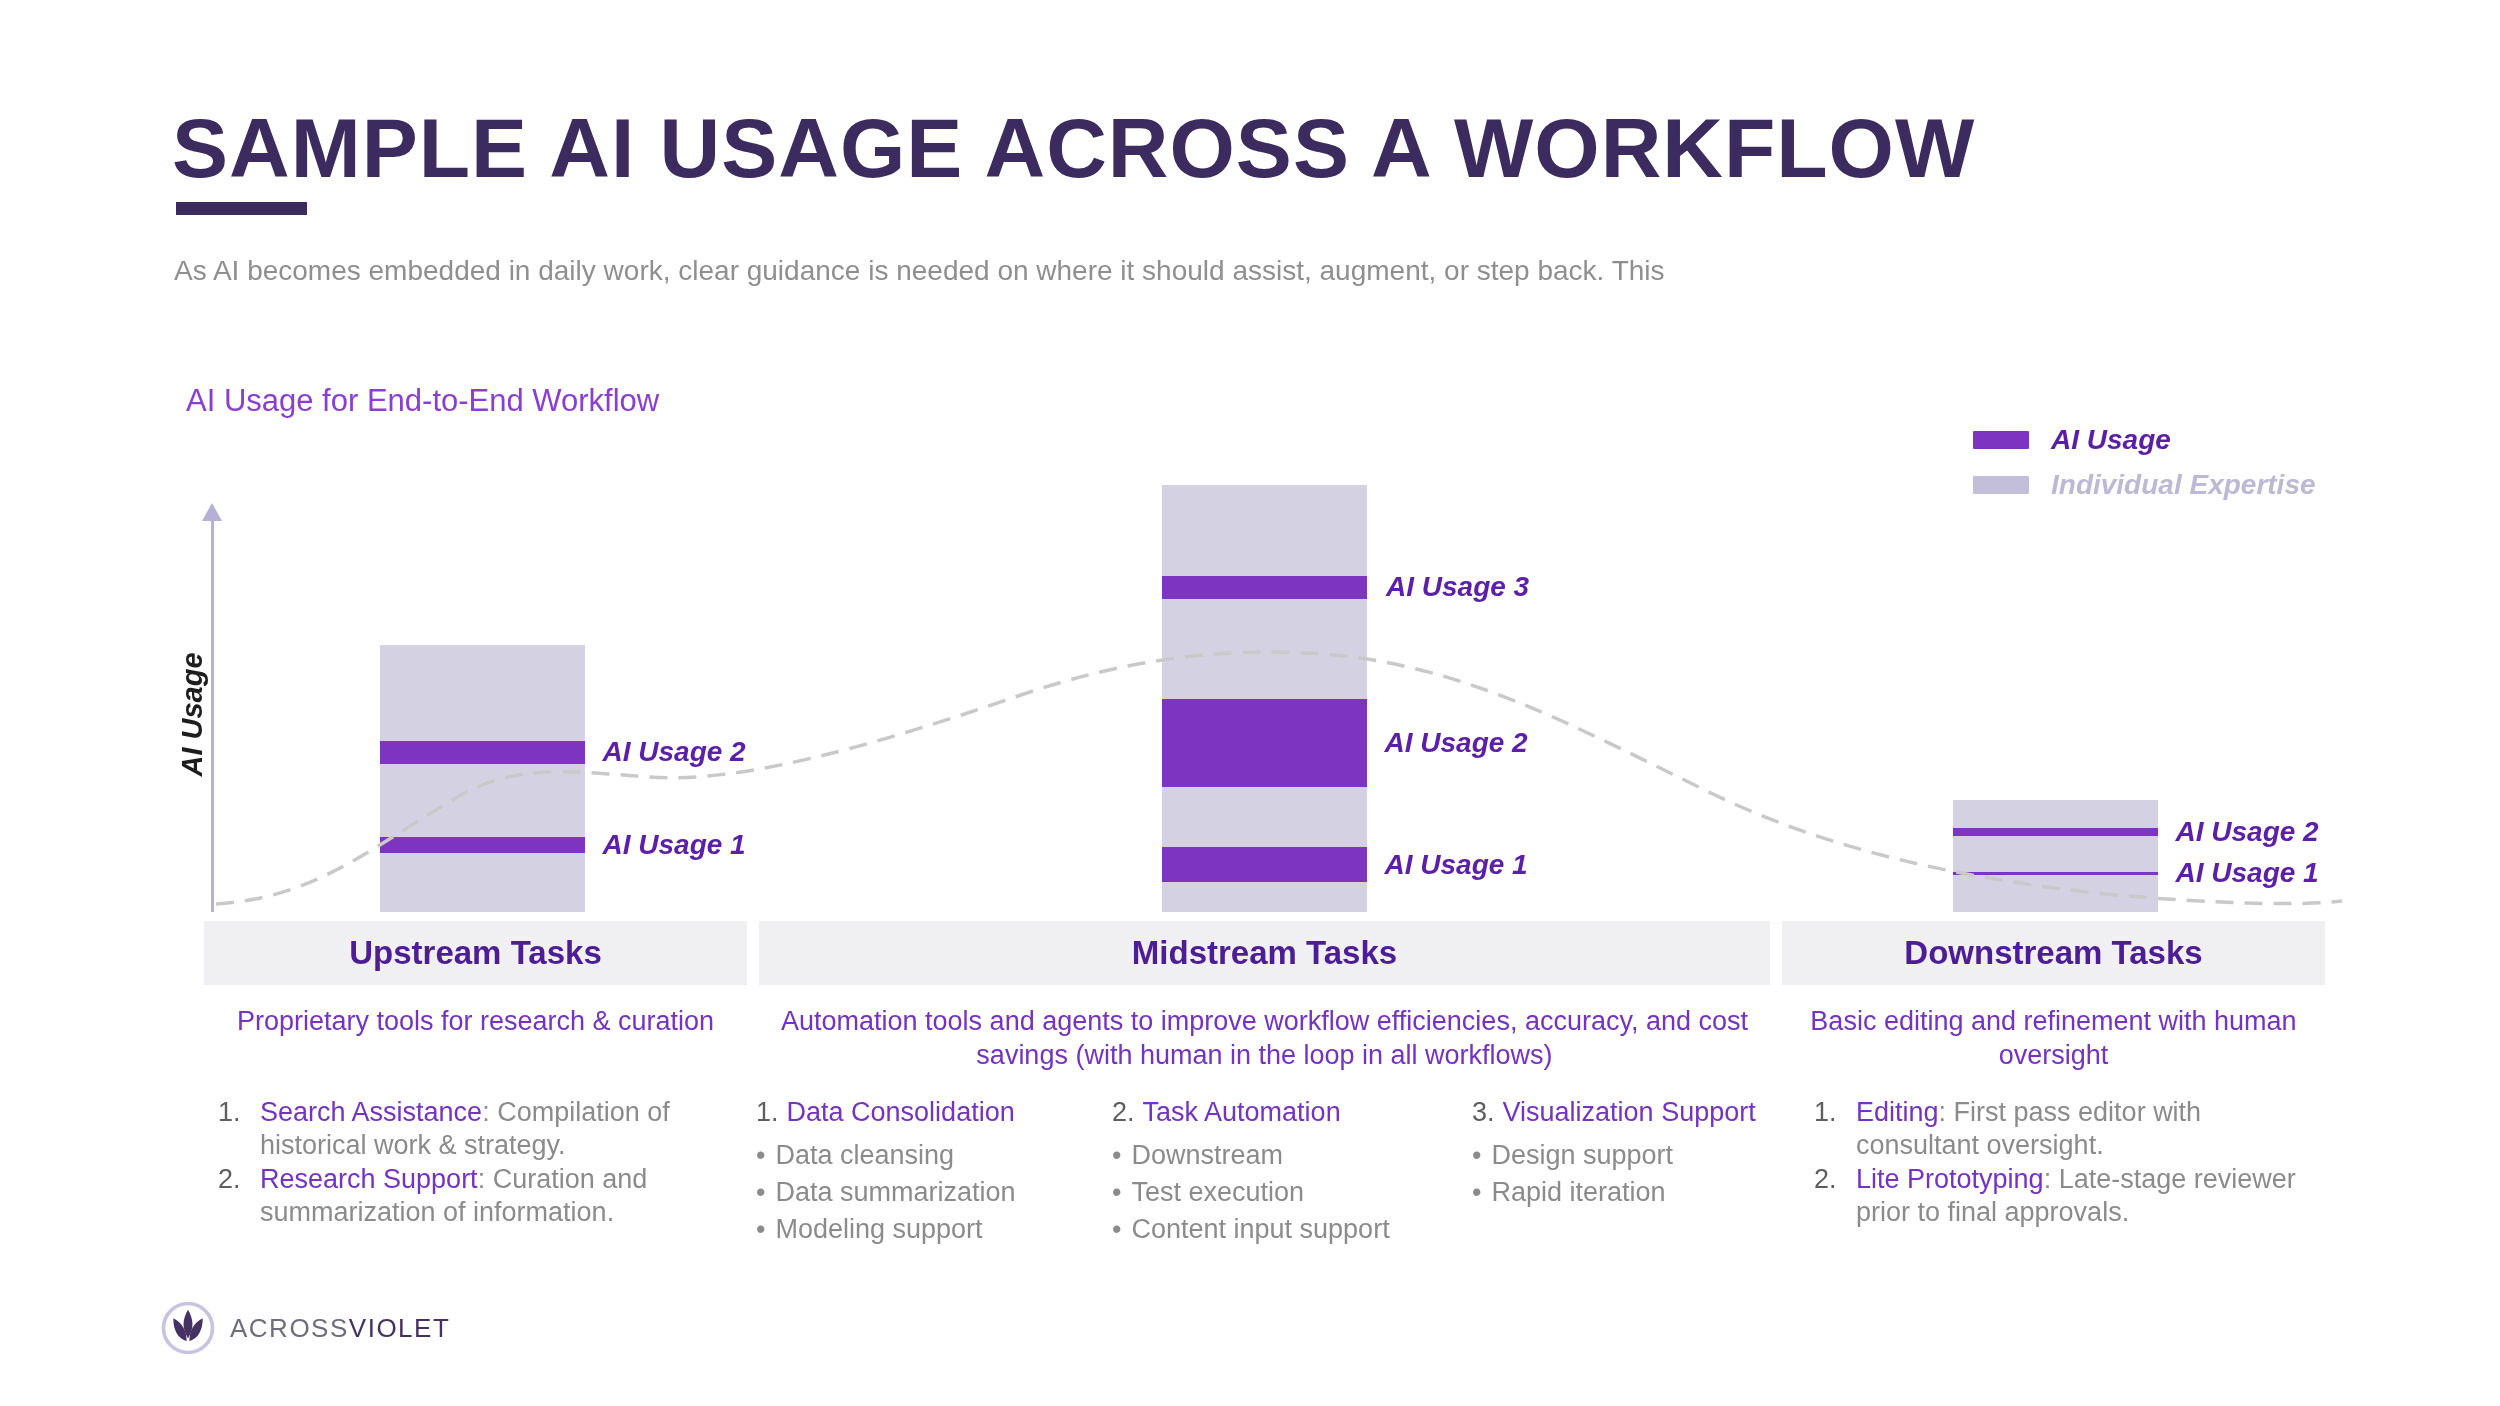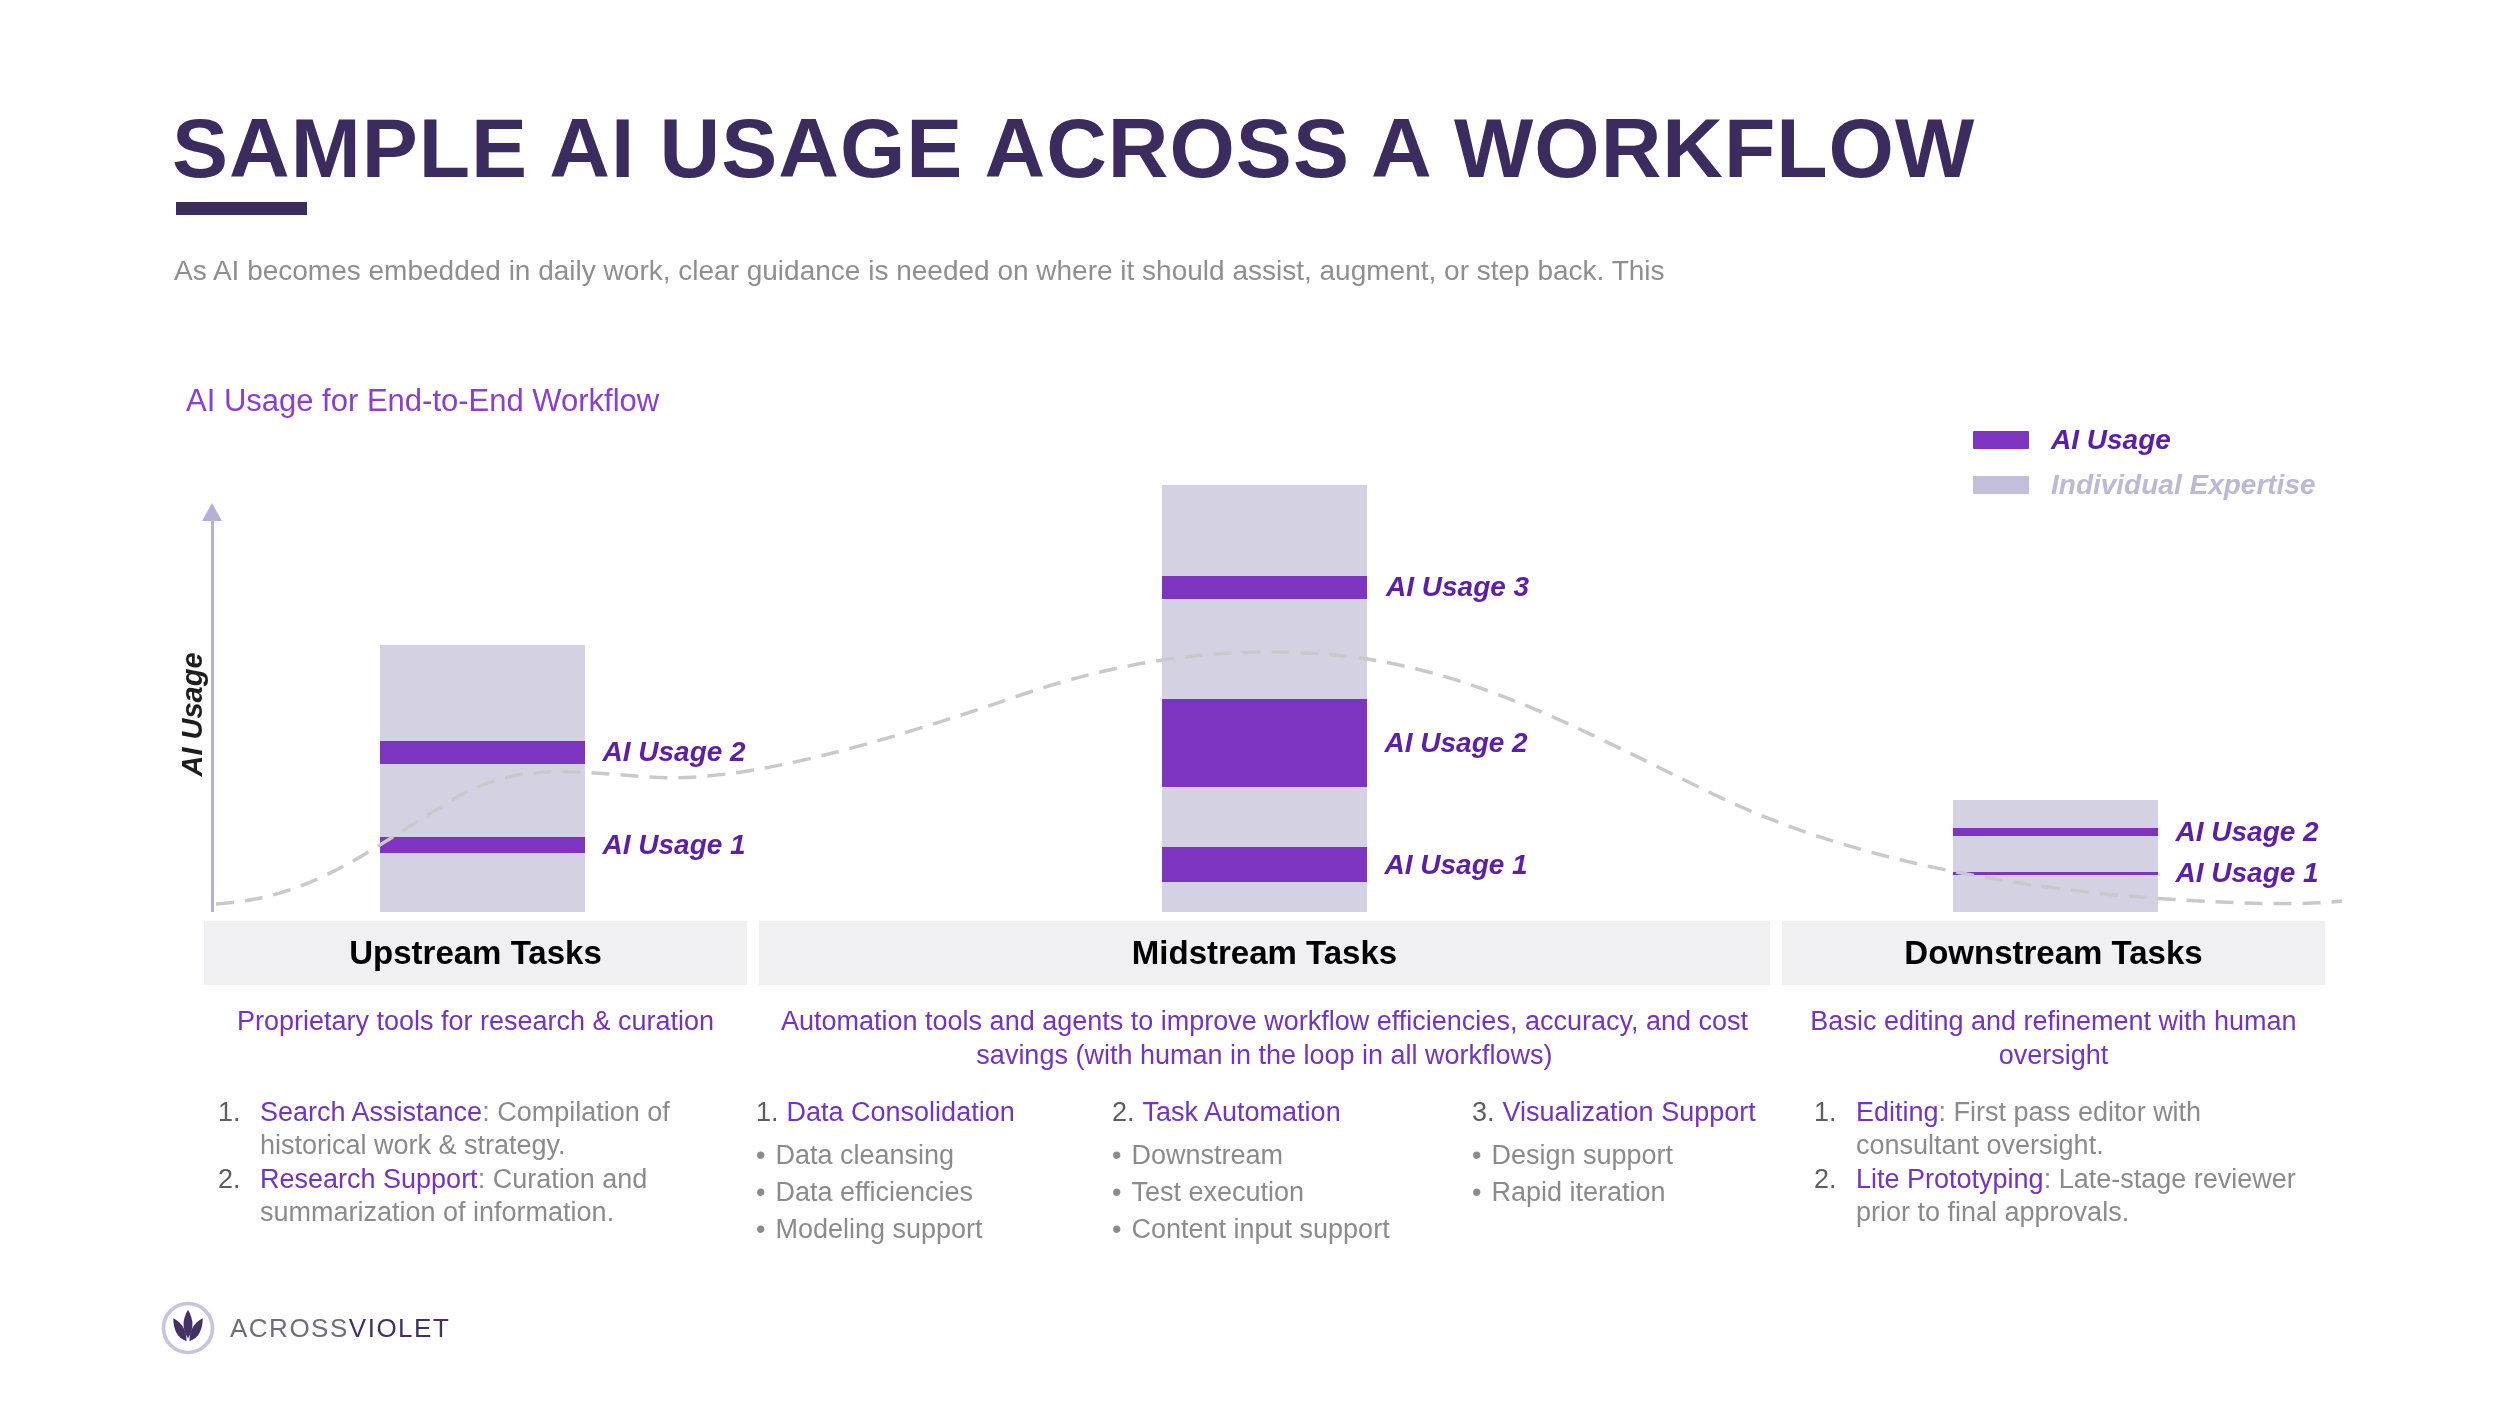--- a/index.html
+++ b/index.html
@@ -57,21 +57,21 @@
   .stripe-label{
     position:absolute;height:34px;line-height:34px;white-space:nowrap;
     font-size:28px;font-style:italic;font-weight:700;color:#5c1fa8;
   }
   #curve-layer{left:0;top:0;pointer-events:none;}
 
   
   .stage-band{
     position:absolute;top:921px;height:64px;background:#f0eff1;
     display:flex;align-items:center;justify-content:center;
-    font-size:33px;font-weight:600;color:#000000;
+    font-size:33px;font-weight:600;color:#4c1d95;
   }
   .stage-desc{
     position:absolute;top:1004px;text-align:center;
     font-size:27px;line-height:34px;color:#7433c0;font-weight:500;
   }
 
   
   .num-list{position:absolute;font-size:27px;line-height:33px;}
   .num-item{display:flex;margin-bottom:1px;}
   .num-item .num{width:42px;flex:none;color:#5e5e5e;}
@@ -172,21 +172,21 @@
     <span class="txt"><span class="term">Research Support</span><span>: Curation and summarization of information.</span></span>
   </div>
 </div>
 
 <div class="mid-col" style="left:756px;top:1096px;width:340px;">
   <div class="mid-col-head">
     <span class="num">1.</span>
     <span class="heading">Data Consolidation</span>
   </div>
   <div class="bullet-item"><span class="bullet">•</span><span>Data cleansing</span></div>
-  <div class="bullet-item"><span class="bullet">•</span><span>Data efficiencies</span></div>
+  <div class="bullet-item"><span class="bullet">•</span><span>Data summarization</span></div>
   <div class="bullet-item"><span class="bullet">•</span><span>Modeling support</span></div>
 </div>
 
 <div class="mid-col" style="left:1112px;top:1096px;width:350px;">
   <div class="mid-col-head">
     <span class="num">2.</span>
     <span class="heading">Task Automation</span>
   </div>
   <div class="bullet-item"><span class="bullet">•</span><span>Downstream</span></div>
   <div class="bullet-item"><span class="bullet">•</span><span>Test execution</span></div>

